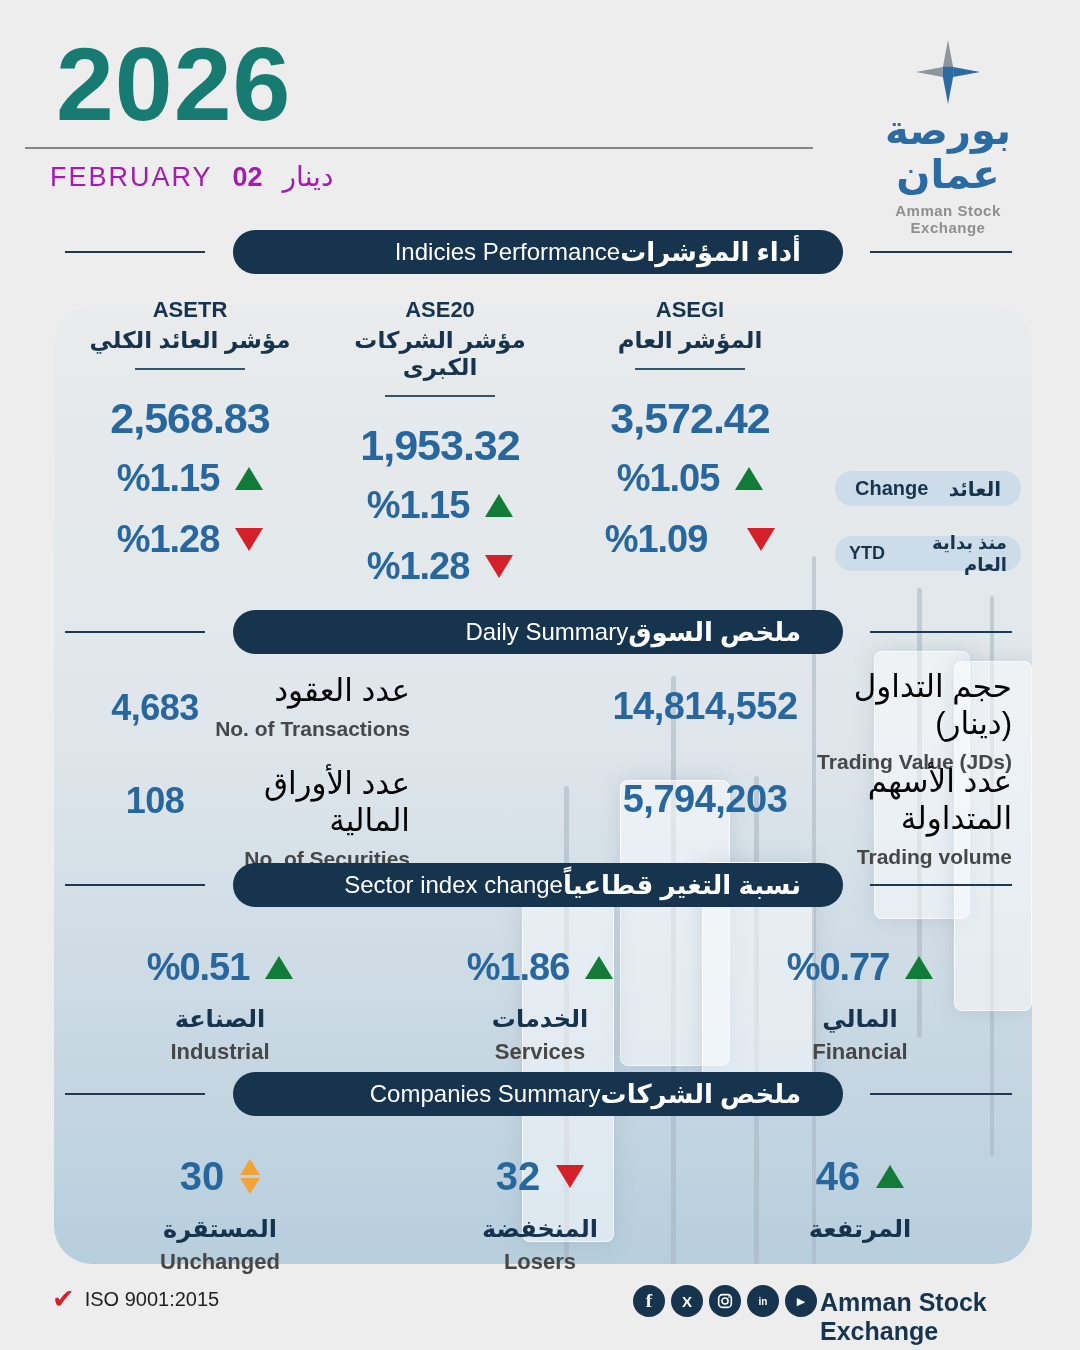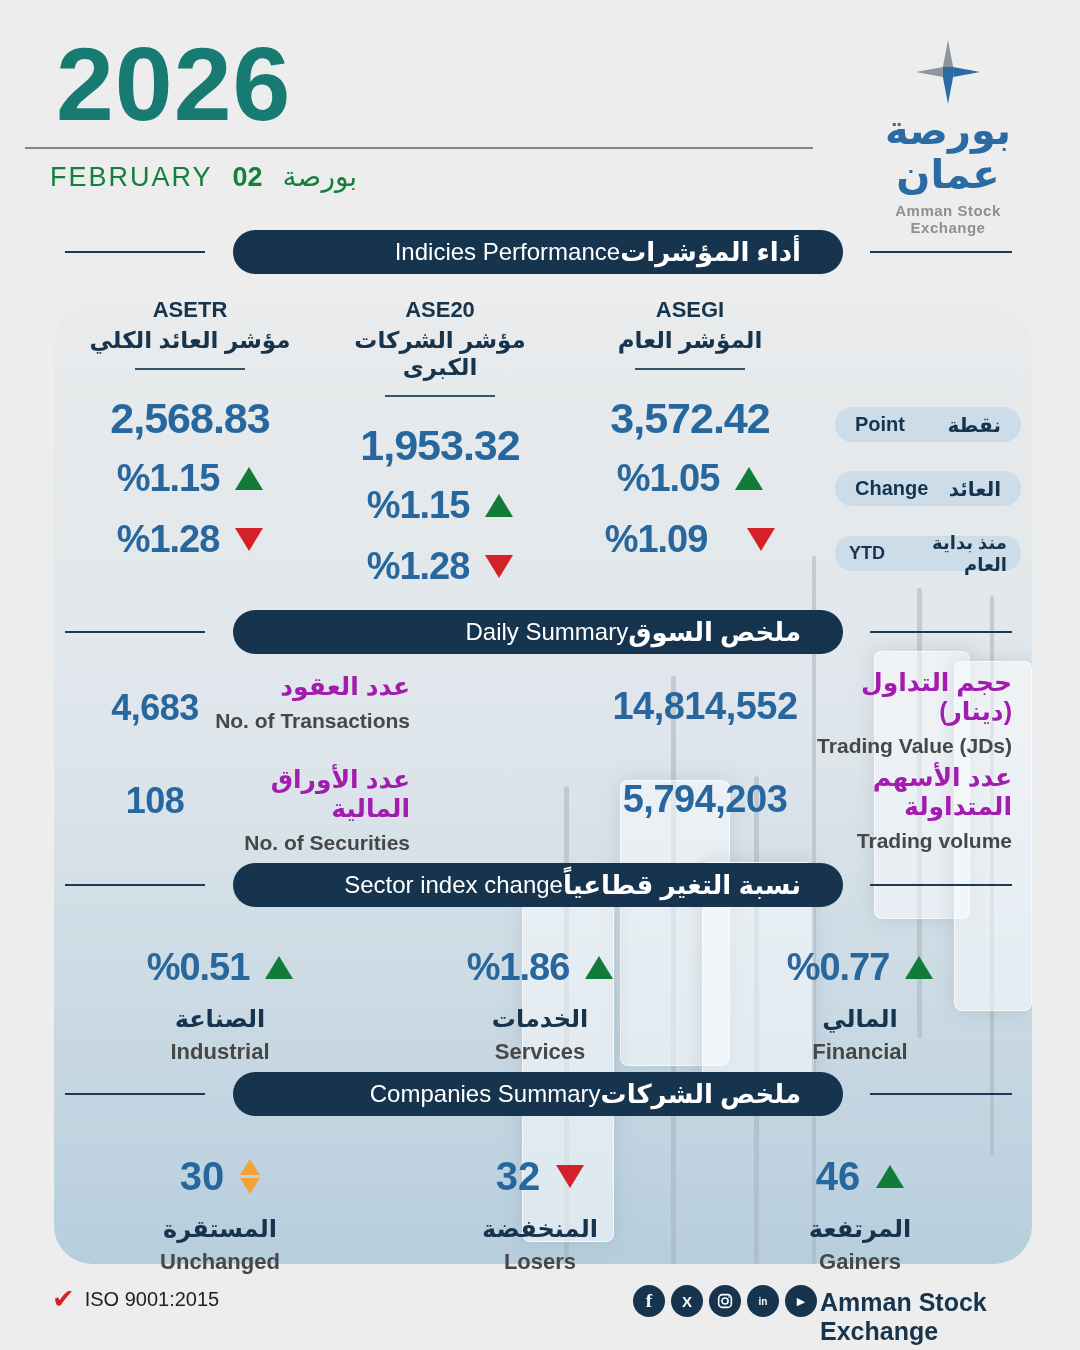--- a/index.html
+++ b/index.html
@@ -5,21 +5,21 @@
   * { margin:0; padding:0; box-sizing:border-box; }
   html,body { width:1080px; height:1350px; }
   body { font-family:"Liberation Sans","DejaVu Sans",sans-serif; }
   .page { position:relative; width:1080px; height:1350px; background:#ededed; overflow:hidden; }
 
   
   .year { position:absolute; left:56px; top:30px; font-size:104px; font-weight:800;
           color:#187b72; letter-spacing:1px; line-height:1.05; }
   .header-line { position:absolute; left:25px; top:147px; width:788px; height:2px; background:#868686; }
   .date-row { position:absolute; left:50px; top:160px; display:flex; align-items:baseline; gap:20px;
-              color:#15803d; font-size:27px; }
+              color:#a21caf; font-size:27px; }
   .date-row .month-en { letter-spacing:2px; }
   .date-row .day { font-weight:800; }
   .date-row .month-ar { font-size:28px; }
 
   .logo { position:absolute; left:858px; top:40px; width:180px; text-align:center; }
   .logo .star { height:64px; }
   .logo .name-ar { font-size:40px; font-weight:800; color:#2b6ba3; line-height:1.1; }
   .logo .name-en { margin-top:6px; font-size:15px; font-weight:700; color:#8f8f8f; letter-spacing:.5px; }
 
   
@@ -64,21 +64,21 @@
                color:#16344e; z-index:4; }
   .mini-pill .en { font-size:20px; font-weight:700; }
   .mini-pill .ar { font-size:20px; font-weight:700; }
   .mini-pill.ytd { padding:0 14px; }
   .mini-pill.ytd .en { font-size:18px; }
   .mini-pill.ytd .ar { font-size:18px; }
 
   
   .num { position:absolute; font-weight:800; color:#27679e; text-align:center; letter-spacing:-.5px; z-index:4; }
   .lbl { position:absolute; text-align:right; z-index:4; }
-  .lbl .ar { font-size:25px; font-weight:700; color:#a21caf; }
+  .lbl .ar { font-size:31px; font-weight:400; color:#000000; }
   .lbl .en { margin-top:8px; font-size:21px; font-weight:600; color:#474747; }
 
   
   .triple { position:absolute; left:60px; width:960px; display:grid; grid-template-columns:1fr 1fr 1fr; z-index:4; }
   .cell { text-align:center; }
   .cell .val-row .pct { font-size:38px; }
   .cell .count { font-size:40px; font-weight:800; color:#27679e; }
   .cell .ar { margin-top:16px; font-size:24px; font-weight:700; color:#16344e; }
   .cell .en { margin-top:6px; font-size:22px; font-weight:600; color:#474747; }
 
@@ -98,21 +98,21 @@
 </head>
 <body>
 
 <div class="page">
 
   <div class="year">2026</div>
   <div class="header-line"></div>
   <div class="date-row">
     <span class="month-en">FEBRUARY</span>
     <span class="day">02</span>
-    <span class="month-ar" dir="rtl">بورصة</span>
+    <span class="month-ar" dir="rtl">دينار</span>
   </div>
 
   <div class="logo">
     <svg class="star" viewBox="0 0 100 100" width="70" height="64">
       <polygon points="50,0 58,42 42,42" fill="#8e959b"></polygon>
       <polygon points="0,50 42,42 42,58" fill="#8e959b"></polygon>
       <polygon points="100,50 58,42 58,58" fill="#2b6ba3"></polygon>
       <polygon points="50,100 42,58 58,58" fill="#2b6ba3"></polygon>
       <polygon points="42,42 58,42 58,58 42,58" fill="#2b6ba3"></polygon>
     </svg>
@@ -179,24 +179,20 @@
         <span class="pct">%1.05</span>
         <span class="tri-up"></span>
       </div>
       <div class="val-row" style="margin-top:18px;gap:40px;">
         <span class="pct">%1.09</span>
         <span class="tri-down"></span>
       </div>
     </div>
   </div>
 
-  <div class="mini-pill" style="top:407px;">
-    <span class="en">Point</span>
-    <span class="ar" dir="rtl">نقطة</span>
-  </div>
   <div class="mini-pill" style="top:471px;">
     <span class="en">Change</span>
     <span class="ar" dir="rtl">العائد</span>
   </div>
   <div class="mini-pill ytd" style="top:536px;">
     <span class="en">YTD</span>
     <span class="ar" dir="rtl">منذ بداية العام</span>
   </div>
 
   <div class="pill" style="top:610px;">
@@ -288,21 +284,20 @@
       </div>
       <div class="ar" dir="rtl">المنخفضة</div>
       <div class="en">Losers</div>
     </div>
     <div class="cell">
       <div class="val-row">
         <span class="count">46</span>
         <span class="tri-up"></span>
       </div>
       <div class="ar" dir="rtl">المرتفعة</div>
-      <div class="en">Gainers</div>
     </div>
   </div>
 
   <div class="iso">
     <span class="check">✔</span>
     <span class="txt">ISO 9001:2015</span>
   </div>
 
   <div class="social">
     <div class="soc f">f</div>

